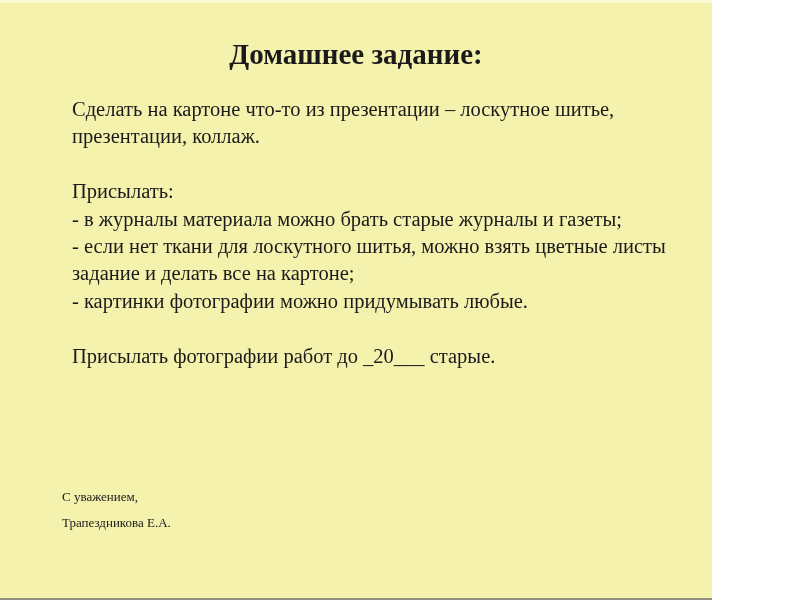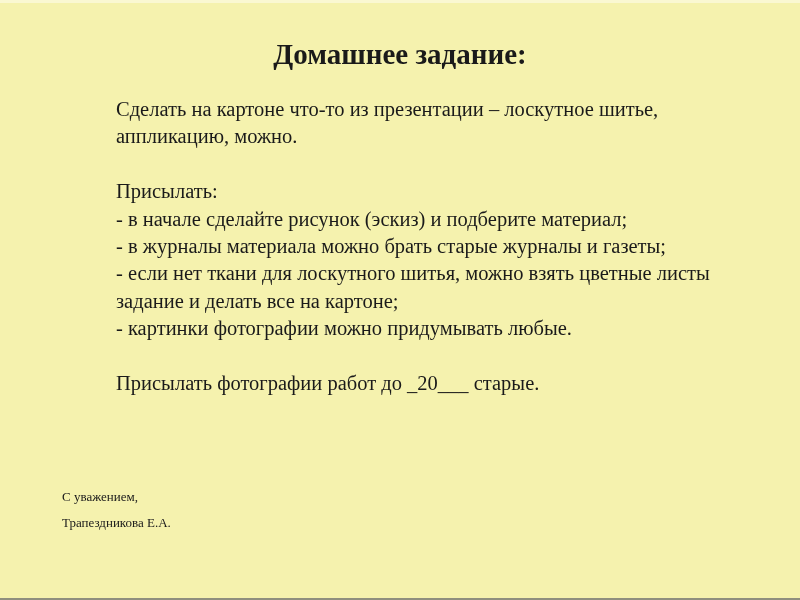--- a/index.html
+++ b/index.html
@@ -6,21 +6,21 @@
     margin: 0;
     padding: 0;
   }
   body {
     width: 800px;
     height: 600px;
     overflow: hidden;
   }
   .slide {
     position: relative;
-    width: 800px;
+    width: 712px;
     height: 600px;
     background: #F5F2AE;
     color: #1A1A1A;
     font-family: "Liberation Serif", serif;
     box-sizing: border-box;
   }
   .top-edge {
     position: absolute;
     top: 0; left: 0;
     width: 100%; height: 3px;
@@ -42,21 +42,20 @@
     font-size: 29px;
     font-weight: bold;
     line-height: 32px;
   }
   .body-text {
     position: absolute;
     top: 96px;
     left: 72px;
     right: 30px;
     font-size: 20.5px;
-    margin-left: 44px;
   }
   .line {
     line-height: 27.4px;
     min-height: 27.4px;
     white-space: pre;
   }
   .signature {
     position: absolute;
     left: 62px;
     top: 484px;
@@ -71,24 +70,23 @@
 </head>
 <body>
 
 <div class="slide">
   <div class="top-edge"></div>
 
   <h1 class="title">Домашнее задание:</h1>
 
   <div class="body-text">
     <div class="line">Сделать на картоне что-то из презентации – лоскутное шитье,</div>
-    <div class="line">аппликацию, можно.</div>
+    <div class="line">презентации, коллаж.</div>
     <div class="line"></div>
     <div class="line">Присылать:</div>
-    <div class="line">- в начале сделайте рисунок (эскиз) и подберите материал;</div>
     <div class="line">- в журналы материала можно брать старые журналы и газеты;</div>
     <div class="line">- если нет ткани для лоскутного шитья, можно взять цветные листы</div>
     <div class="line">задание и делать все на картоне;</div>
     <div class="line">- картинки фотографии можно придумывать любые.</div>
     <div class="line"></div>
     <div class="line">Присылать фотографии работ до _20___ старые.</div>
   </div>
 
   <div class="signature">
     <div class="sig-line">С уважением,</div>

